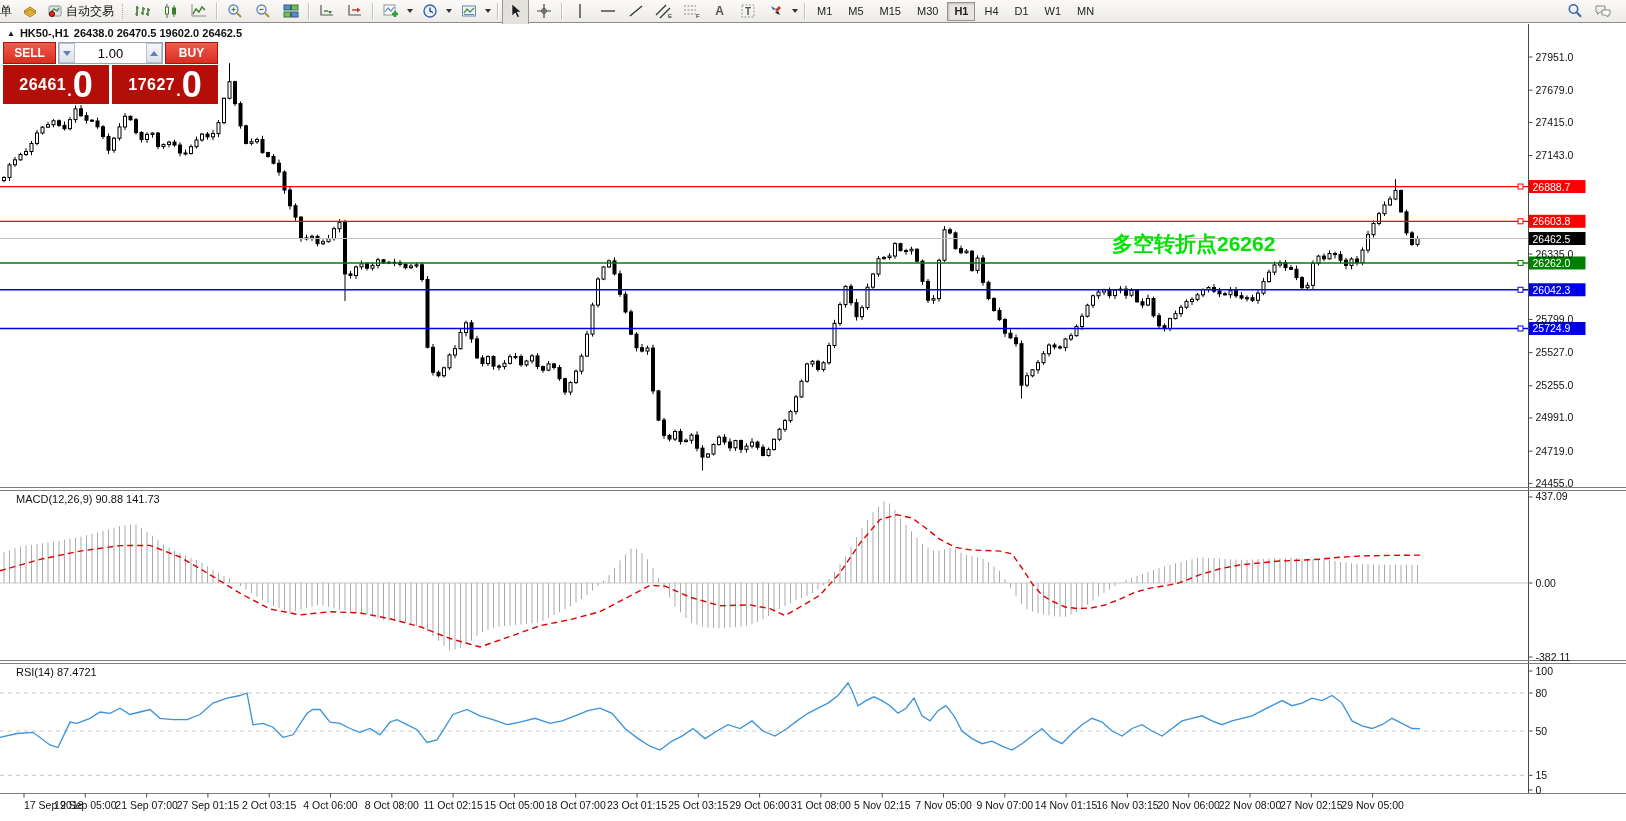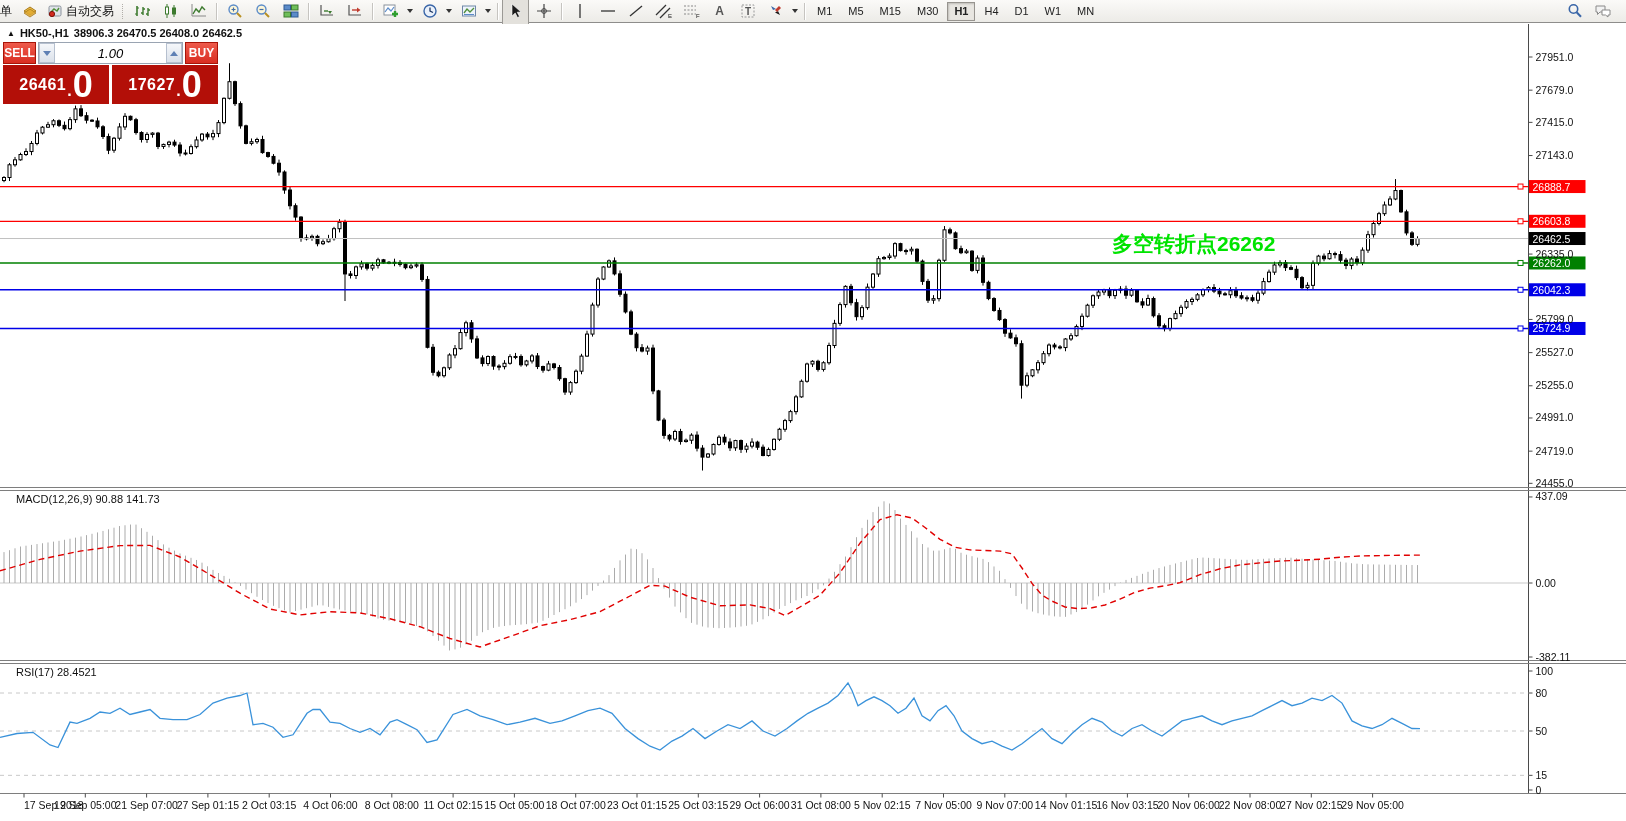--- a/index.html
+++ b/index.html
@@ -25,24 +25,24 @@
   
   .chart-area{position:absolute;top:24px;left:0;width:1626px;height:797px;background:#fff;}
   .chart-area svg.main{position:absolute;left:0;top:0;}
   .ohlc{position:absolute;left:7px;top:3px;font-size:11px;font-weight:bold;color:#101010;
     display:flex;align-items:center;gap:5px;}
   .ohlc .tri{font-size:8px;}
   .panel-label{position:absolute;left:16px;font-size:11px;color:#101010;}
   
   .trade{position:absolute;left:3px;top:18px;width:215px;user-select:none;}
   .trow1{display:flex;height:22px;align-items:stretch;}
-  .obtn{width:33px;background:linear-gradient(#ee5a4b,#d92e22);color:#fff;font-size:12px;
+  .obtn{width:53px;background:linear-gradient(#ee5a4b,#d92e22);color:#fff;font-size:12px;
     font-weight:bold;display:flex;align-items:center;justify-content:center;
     border:1px solid #a81408;box-sizing:border-box;}
-  .volwrap{flex:1;display:flex;margin:0 2px;border:1px solid #9aa4b2;background:#fff;box-sizing:border-box;font-style:italic;}
+  .volwrap{flex:1;display:flex;margin:0 2px;border:1px solid #9aa4b2;background:#fff;box-sizing:border-box;}
   .spin{width:16px;background:linear-gradient(#f5f7fa,#dbe1ea);display:flex;align-items:center;
     justify-content:center;border:1px solid #b6c0cf;box-sizing:border-box;}
   .spin .tri-dn{width:0;height:0;border-left:4px solid transparent;border-right:4px solid transparent;border-top:5px solid #5f80b4;}
   .spin .tri-up{width:0;height:0;border-left:4px solid transparent;border-right:4px solid transparent;border-bottom:5px solid #5f80b4;}
   .volinput{flex:1;display:flex;align-items:center;justify-content:center;font-size:13px;color:#000;background:#fff;}
   .trow2{display:flex;height:39px;margin-top:1px;background:#b30f08;}
   .pricecell{flex:1;display:flex;align-items:center;justify-content:center;color:#fff;}
   .pricecell.left{border-right:3px solid #fff;}
   .pmain{font-size:16px;font-weight:bold;letter-spacing:.5px;}
   .pdot{font-size:16px;font-weight:bold;margin:0 1px;align-self:flex-end;line-height:26px;}
@@ -1141,21 +1141,21 @@
         <text x="1311.3" y="809" font-size="10.5" fill="#111" text-anchor="middle">27 Nov 02:15</text>
         <line x1="1372.6" y1="793.5" x2="1372.6" y2="797.5" stroke="#4a4a4a"></line>
         <text x="1372.6" y="809" font-size="10.5" fill="#111" text-anchor="middle">29 Nov 05:00</text>
       </g>
       <text x="1112" y="251" font-size="21" font-weight="bold" fill="#00E400" font-family="Liberation Sans, sans-serif">多空转折点26262</text>
     </svg>
 
   <div class="ohlc">
     <span class="tri">▲</span>
     <span>HK50-,H1</span>
-    <span>38906.3 26470.5 26408.0 26462.5</span>
+    <span>26438.0 26470.5 19602.0 26462.5</span>
   </div>
 
   <div class="trade">
     <div class="trow1">
       <div class="obtn">SELL</div>
       <div class="volwrap">
         <div class="spin">
             <span class="tri-dn"></span>
           </div>
         <div class="volinput">1.00</div>
@@ -1176,15 +1176,15 @@
         <span class="pdot">.</span>
         <span class="pbig">0</span>
       </div>
     </div>
   </div>
 
   <div class="panel-label" style="top:469px;">
     <span>MACD(12,26,9)</span>&nbsp;<span>90.88 141.73</span>
   </div>
   <div class="panel-label" style="top:642px;">
-    <span>RSI(17)</span>&nbsp;<span>28.4521</span>
+    <span>RSI(14)</span>&nbsp;<span>87.4721</span>
   </div>
 </div>
 
 </body></html>

